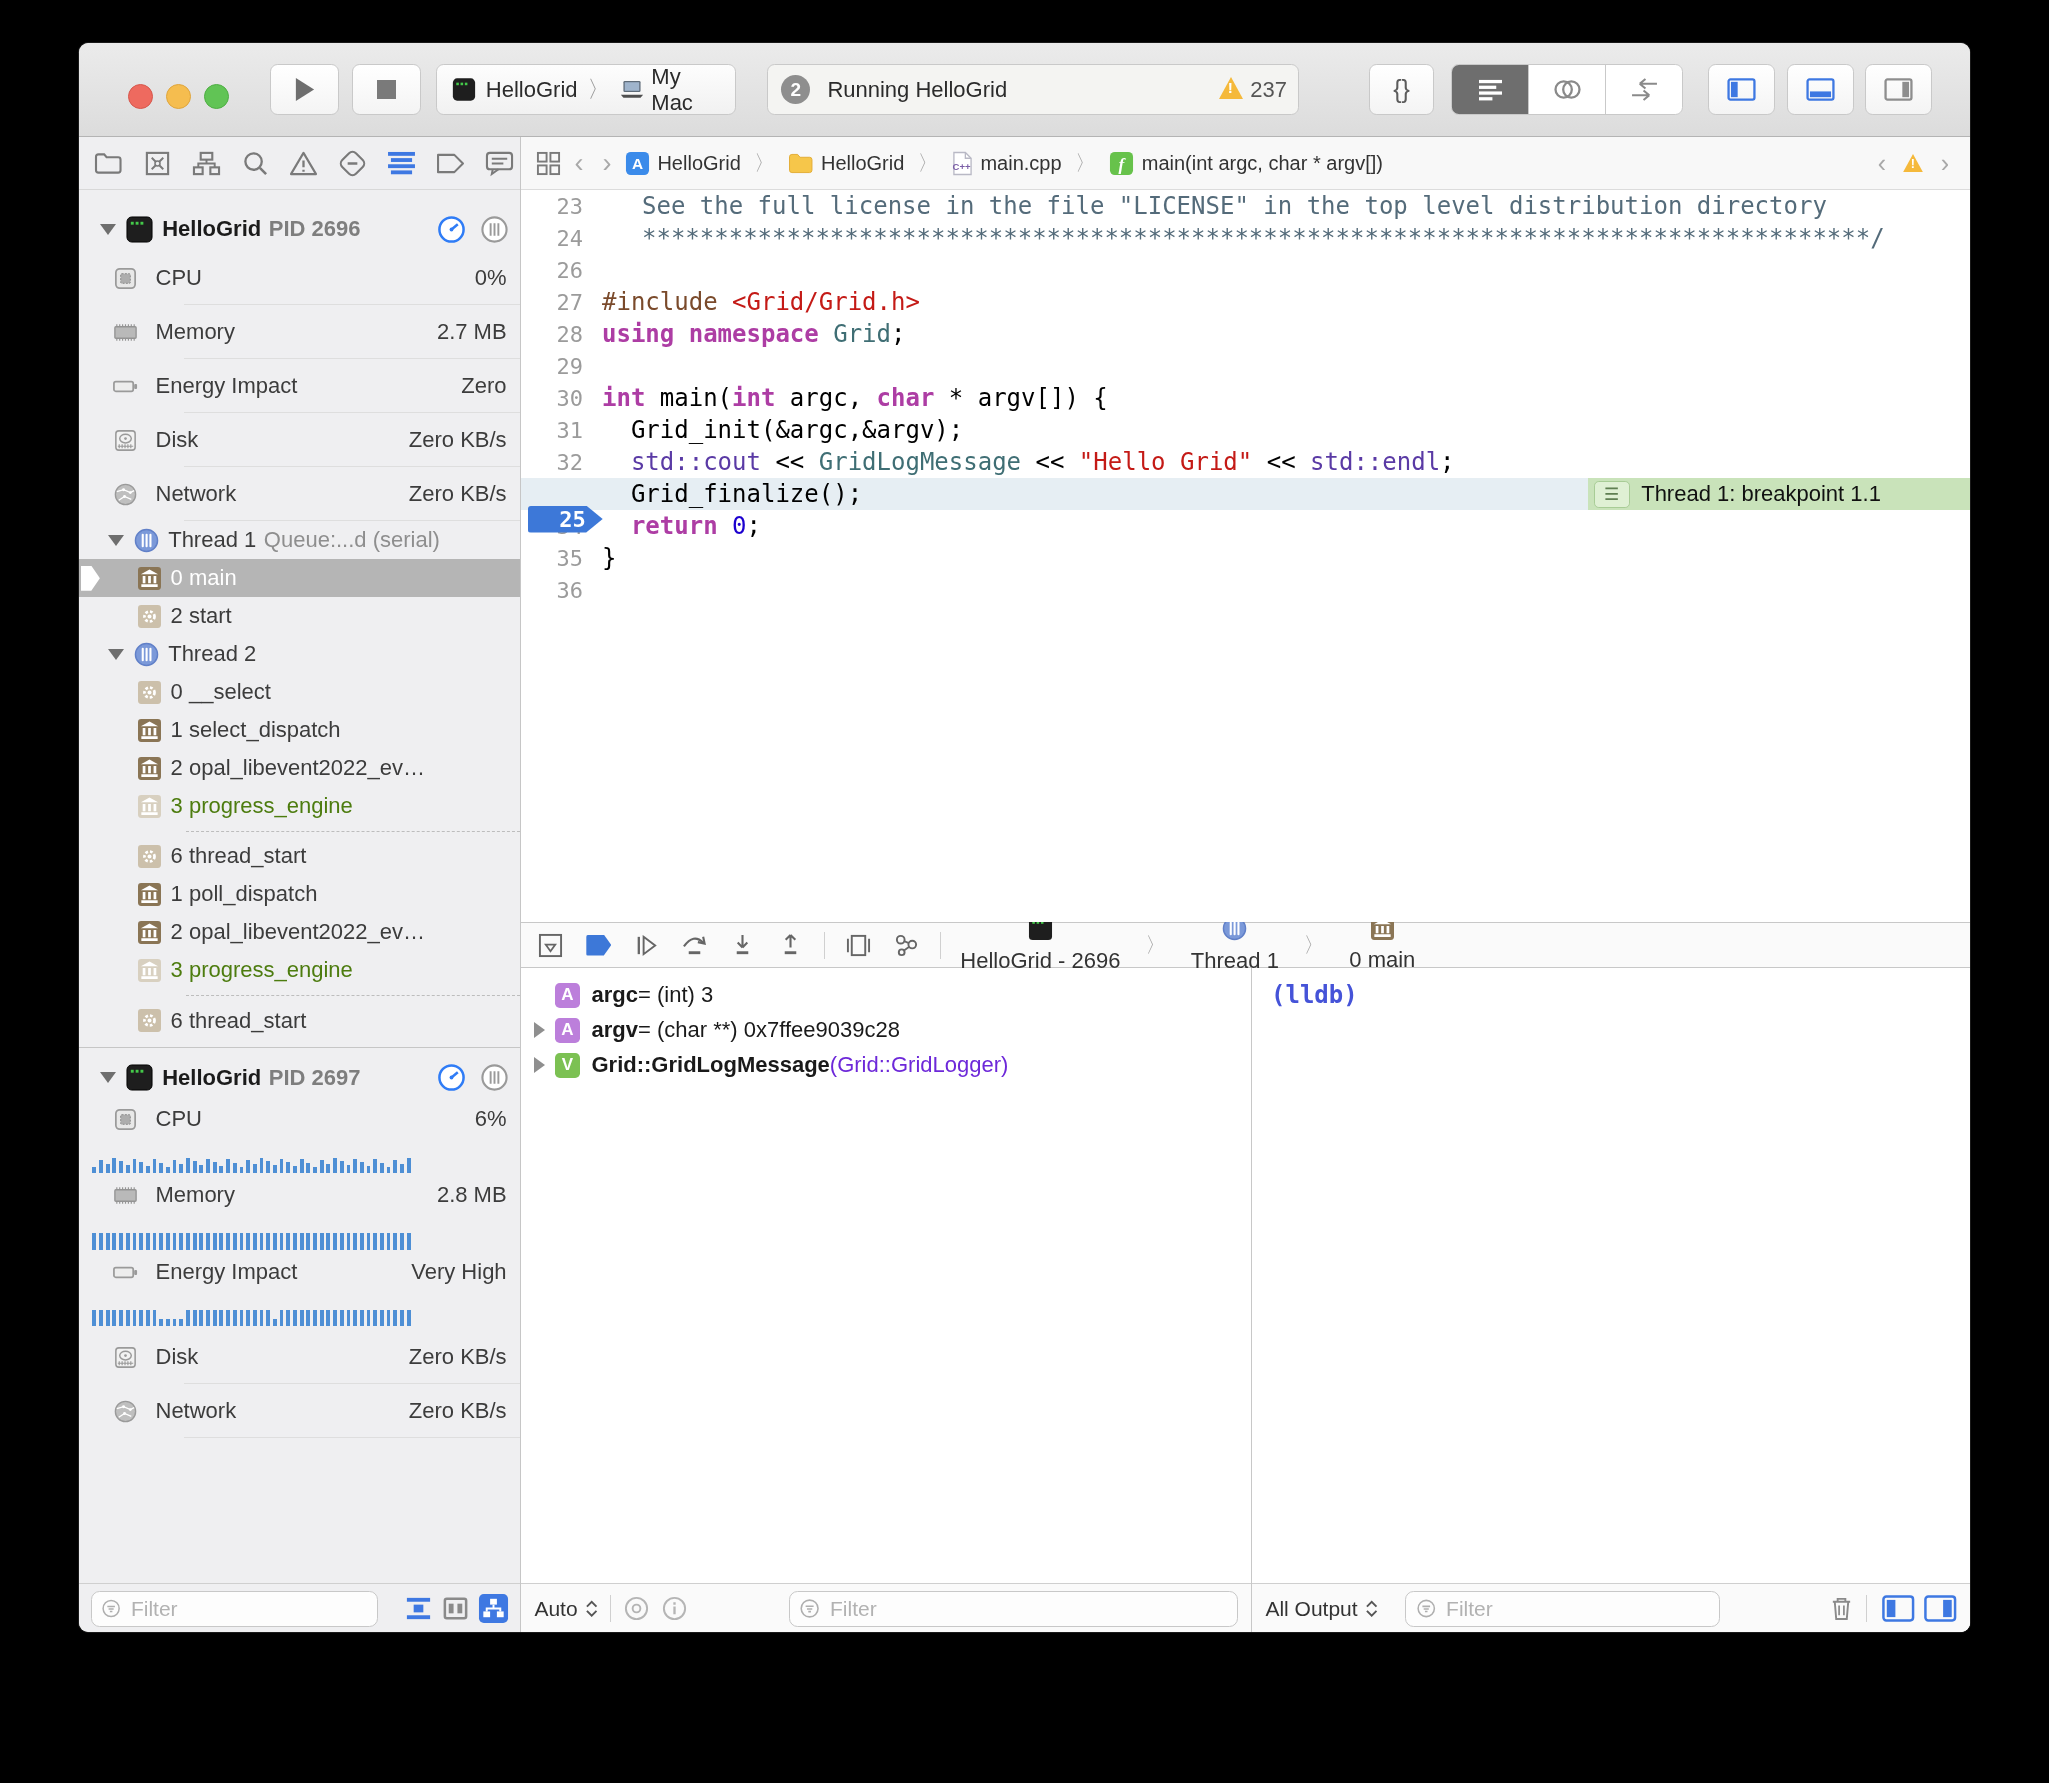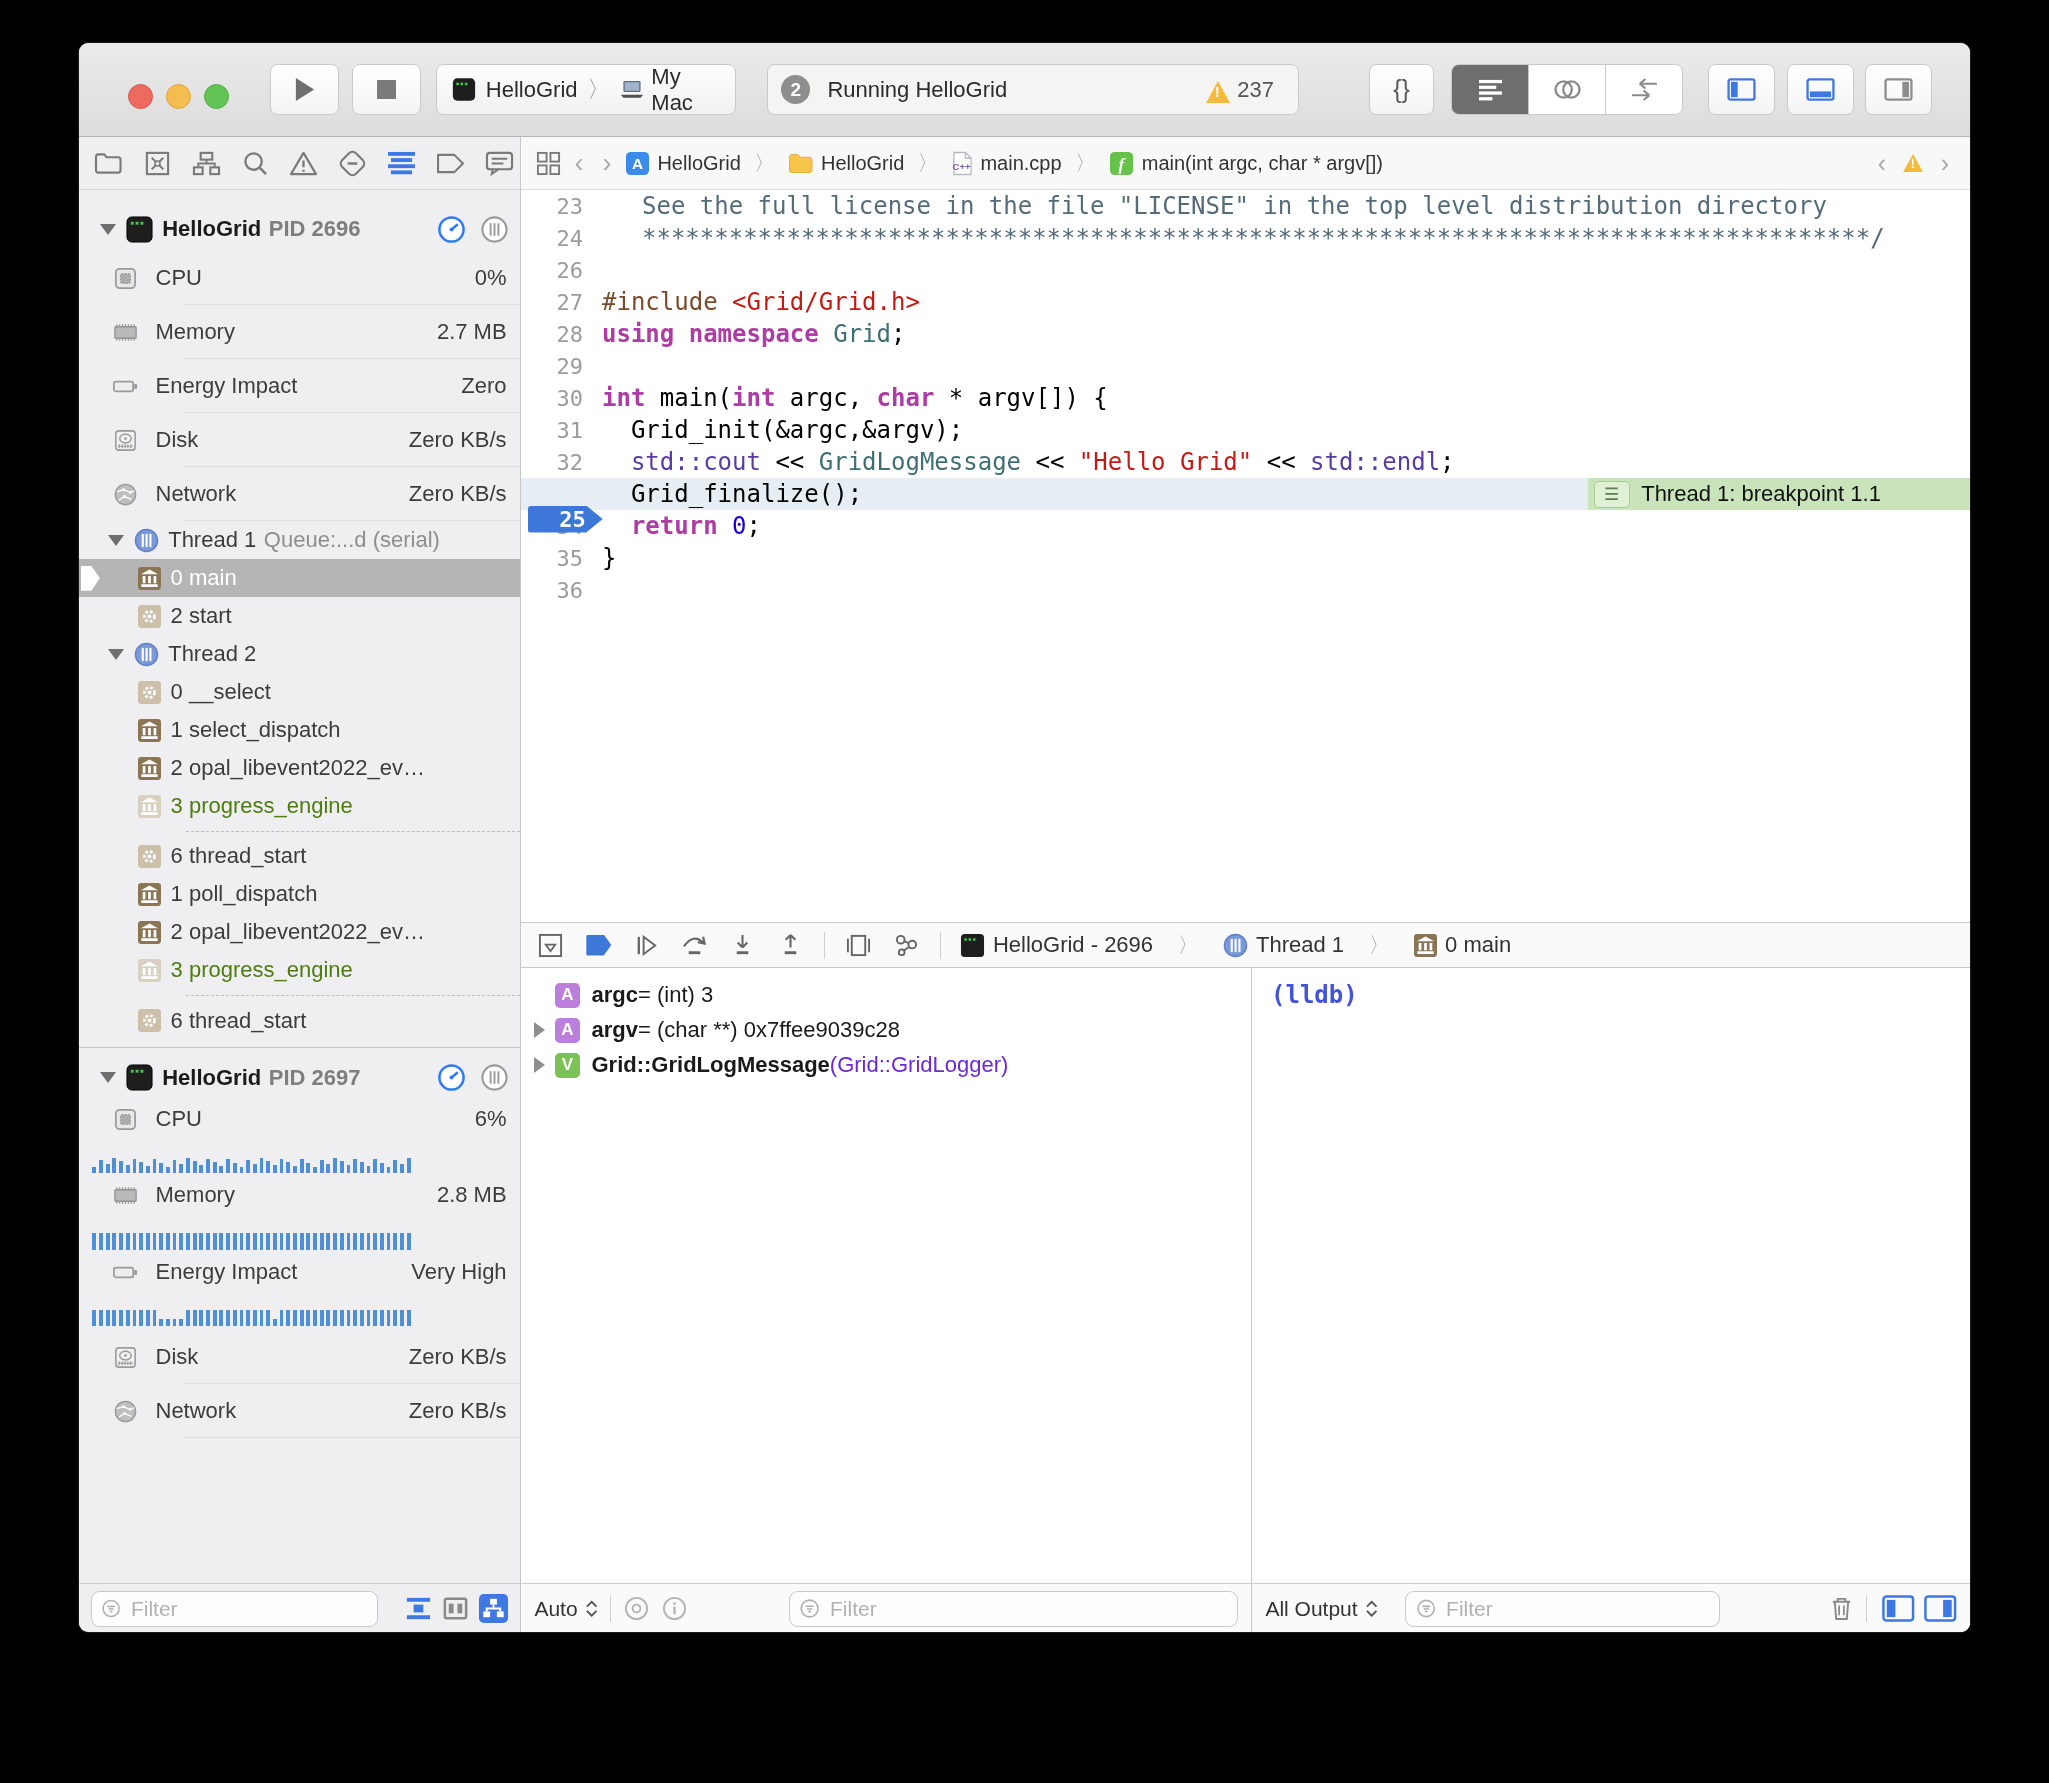--- a/index.html
+++ b/index.html
@@ -84,21 +84,21 @@
   .annot{margin-left:auto;width:382px;height:32px;background:#C9E3BA;display:flex;align-items:center;gap:11.5px;
       font-family:"Liberation Sans",sans-serif;font-size:22px;color:#111;padding-left:5.7px;box-sizing:border-box;flex:none;}
   .annot .abtn{width:34px;height:25px;background:#DFF0D4;border:1px solid #A8CC96;border-radius:4.8px;color:#5F7F52;
       display:flex;align-items:center;justify-content:center;font-size:17px;}
   
   .debugbar{height:44px;border-top:1px solid #C8C8C8;border-bottom:1px solid #C8C8C8;background:#FAFAFA;
       display:flex;align-items:center;padding-left:15.3px;gap:19px;font-size:22px;color:#333;}
   .dbsep{width:1px;height:27px;background:#D0D0D0;}
   .dicon{display:flex;align-items:center;justify-content:center;width:29px;height:29px;}
   .bp-fill{width:25px;height:21px;background:#3D78D8;clip-path:polygon(0 0,70% 0,100% 50%,70% 100%,0 100%);border-radius:1.9px;}
-  .crumb{display:flex;align-items:center;gap:7.6px;}
+  .crumb{display:flex;align-items:center;gap:7.6px;flex-direction:column;}
   
   .panes{flex:1;display:flex;min-height:0;}
   .vars{width:731px;min-width:731px;border-right:1px solid #C8C8C8;display:flex;flex-direction:column;background:#fff;box-sizing:border-box;}
   .consolep{flex:1;display:flex;flex-direction:column;background:#fff;min-width:0;}
   .vars-rows{flex:1;padding-top:9.6px;font-size:22px;color:#1a1a1a;overflow:hidden;}
   .vrow{display:flex;align-items:center;height:35px;padding-left:13.4px;}
   .vdisc{width:0;height:0;border-top:8.6px solid transparent;border-bottom:8.6px solid transparent;border-left:11.5px solid #8F8F8F;
       margin-right:9.6px;flex:none;}
   .vdisc.hid{visibility:hidden;}
   .vbadge{width:25px;height:25px;border-radius:4.8px;color:#fff;font-weight:bold;font-size:17px;
@@ -155,21 +155,21 @@
           <rect x="4" y="2" width="20" height="13" rx="1.5" fill="#5E6B78"></rect>
           <rect x="5.5" y="3.5" width="17" height="10" fill="#9FB4CC"></rect>
           <path d="M1 18 h26 l-3 3.5 h-20 Z" fill="#4F4F4F"></path>
         </svg>
         <span class="tb-text" style="margin-left:7.6px;">My Mac</span>
       </div>
 
       <div class="capsule status" style="left:688px;width:532px;">
         <span class="badge2">2</span>
         <span class="tb-text">Running HelloGrid</span>
-        <span style="margin-left:auto;display:flex;align-items:flex-end;gap:7.6px;margin-right:24px;">
+        <span style="margin-left:auto;display:flex;align-items:flex-start;gap:7.6px;margin-right:11px;">
           <span class="warn-tri"></span>
           <span class="tb-text" style="color:#555;">237</span>
         </span>
       </div>
 
       <div class="tbtn" style="left:1290px;width:65px;font-size:25px;color:#5c5c5c;">
         <span>{}</span>
       </div>
 
       <div class="seg" style="left:1372px;">

